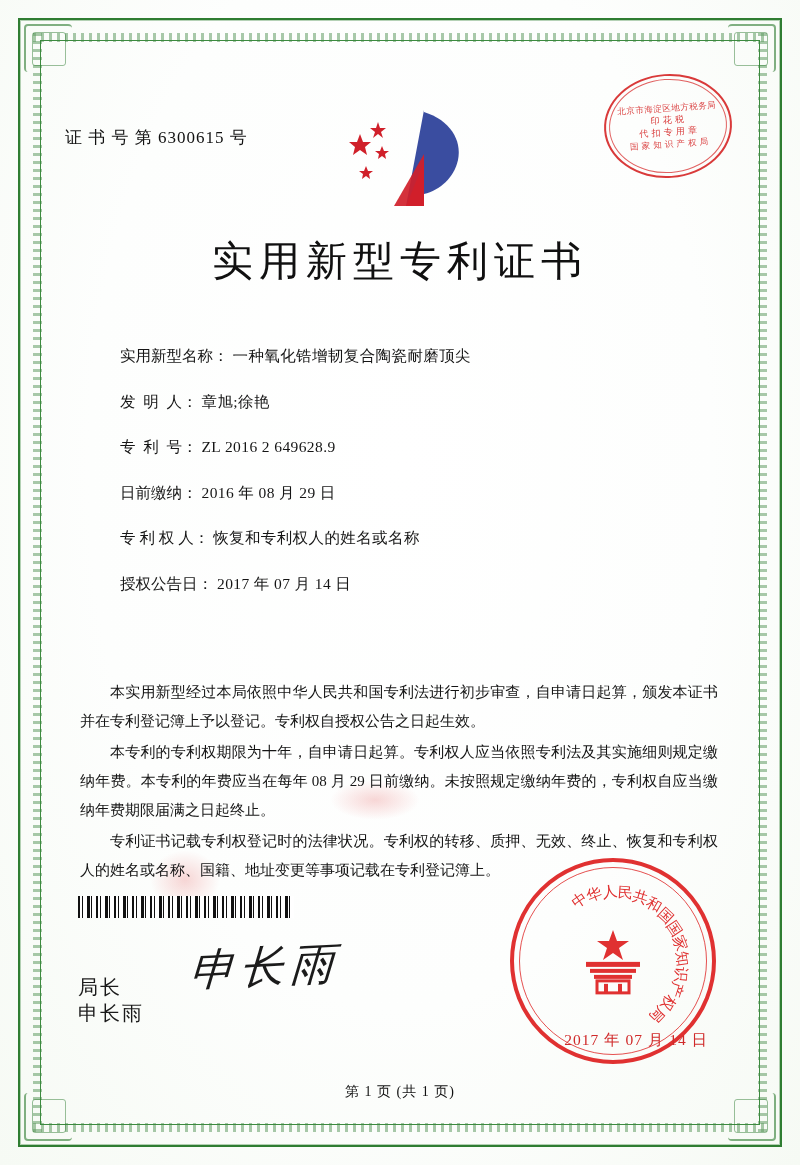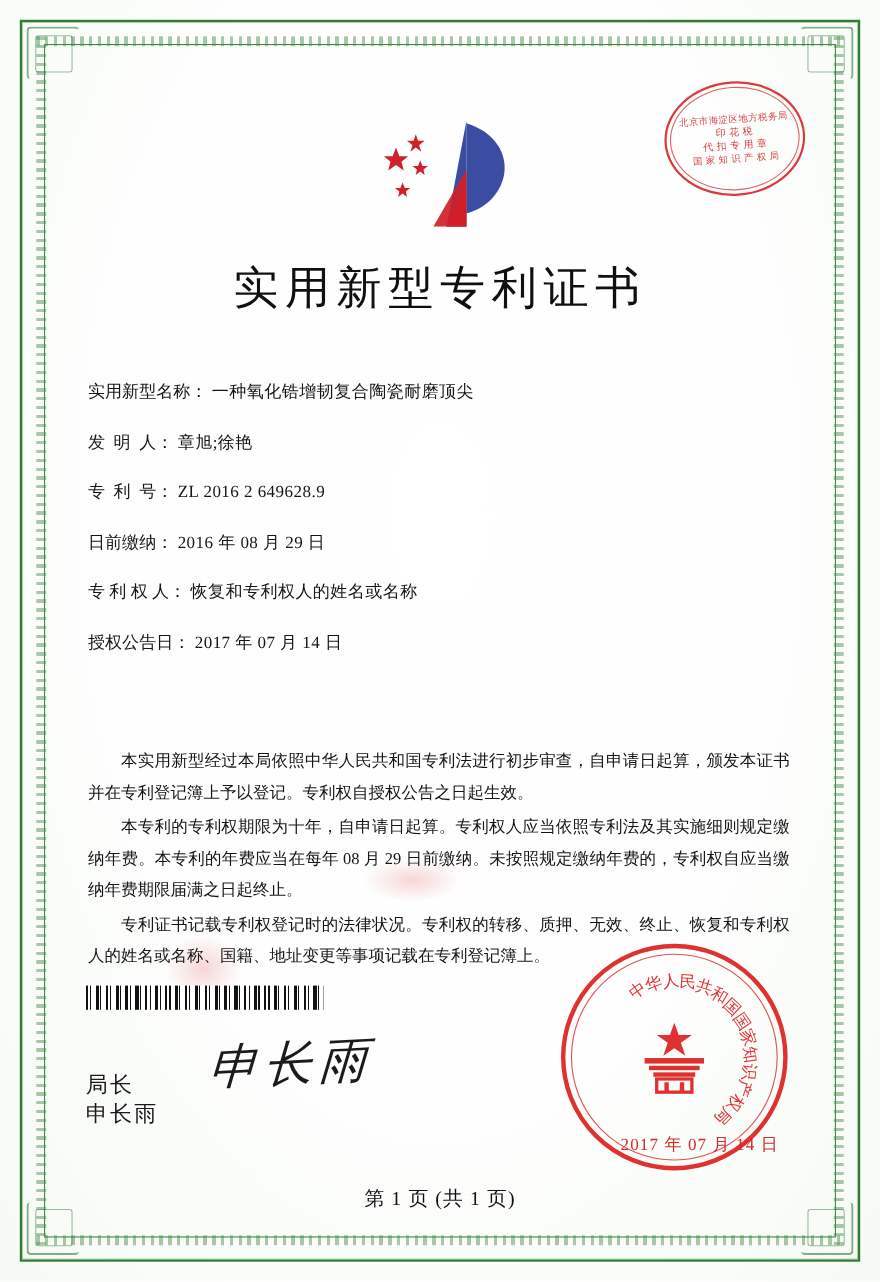--- a/index.html
+++ b/index.html
@@ -148,20 +148,21 @@
     left: 20px;
     right: 20px;
     top: 288px;
   }
   .field-row {
     display: flex;
     align-items: baseline;
     margin-bottom: 24.5px;
     font-size: 15.5px;
     color: #151515;
+    margin-left: 40px;
   }
   .field-label {
     white-space: pre;
     flex: 0 0 auto;
   }
   .field-value {
     margin-left: 4px;
     letter-spacing: .4px;
   }
 
@@ -266,21 +267,21 @@
     color: #d02a2a;
     letter-spacing: 1px;
   }
 
   
   .footer {
     position: absolute;
     left: 0; right: 0;
     bottom: 6px;
     text-align: center;
-    font-size: 18px;
+    font-size: 14px;
     color: #111;
     letter-spacing: 1px;
   }
 
   
   .smudge {
     position: absolute;
     background: radial-gradient(ellipse at center, rgba(224,70,70,0.22), rgba(224,70,70,0) 70%);
     pointer-events: none;
   }
@@ -295,20 +296,21 @@
   <div class="corner tl"></div>
   <div class="corner tr"></div>
   <div class="corner bl"></div>
   <div class="corner br"></div>
 
   <div class="smudge" style="left:150px; top:850px; width:70px; height:60px;"></div>
   <div class="smudge" style="left:330px; top:780px; width:90px; height:40px;"></div>
 
   <div class="content">
 
+    <div class="cert-no">证 书 号 第 6300615 号</div>
 
     <div class="logo">
       <svg viewBox="0 0 140 110" width="140" height="110" aria-hidden="true">
         <path d="M92 4 L92 100 L74 100 Z" fill="#3a4da0"></path>
         <path d="M92 6 C118 14 130 34 126 54 C122 72 108 84 92 88 Z" fill="#3a4da0"></path>
         <path d="M74 100 L92 100 L92 56 Z" fill="#d0202a"></path>
         <path d="M62 100 L92 100 L92 48 Z" fill="#d0202a" opacity="0.92"></path>
         <g fill="#d0202a">
           <polygon points="28,28 31,36 39,36 33,41 35,49 28,44 21,49 23,41 17,36 25,36"></polygon>
           <polygon points="46,16 48,22 54,22 49,26 51,32 46,28 41,32 43,26 38,22 44,22"></polygon>

